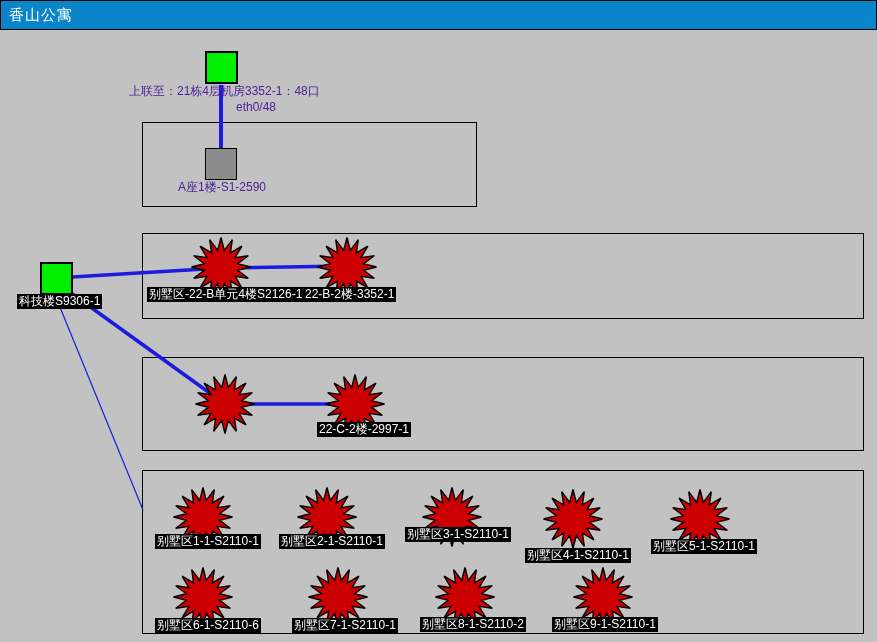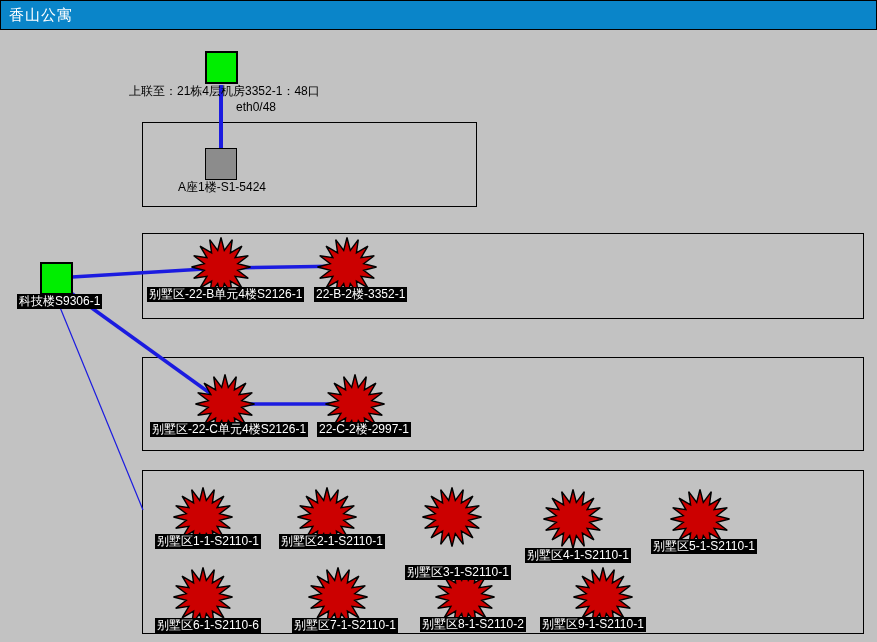--- a/index.html
+++ b/index.html
@@ -23,21 +23,21 @@
   
   #links{position:absolute;left:0;top:0;z-index:2;}
   
   .node{position:absolute;z-index:3;}
   .sq{box-sizing:border-box;border:2px solid #000;}
   .sq.up{background:var(--up,#00ee00);width:33px;height:33px;}
   .sq.unknown{background:var(--unknown,#8c8c8c);width:32px;height:32px;border-width:1px;}
   .alarm svg{display:block;}
   
   .lbl{position:absolute;z-index:4;font-size:12px;white-space:nowrap;line-height:15px;}
-  .lbl.plain{color:#000000;}
+  .lbl.plain{color:#4c1d95;}
   .lbl.tag{background:#000;color:#fff;padding:0 2px;}
 </style>
 </head>
 <body>
 
 <div id="screen" style="--bg: #c2c2c2; --titlebar: #0a85c9; --up: #00ee00; --unknown: #8c8c8c;">
 
   <div id="titlebar">
     <span class="title">香山公寓</span>
   </div>
@@ -122,31 +122,30 @@
       </svg>
     </div>
   <div class="node alarm" style="left:572px;top:566px">
       <svg width="62" height="62">
         <polygon class="star" points="31.0,1.5 34.3,14.3 42.3,3.7 40.4,16.9 51.9,10.1 45.1,21.6 58.3,19.7 47.7,27.7 60.5,31.0 47.7,34.3 58.3,42.3 45.1,40.4 51.9,51.9 40.4,45.1 42.3,58.3 34.3,47.7 31.0,60.5 27.7,47.7 19.7,58.3 21.6,45.1 10.1,51.9 16.9,40.4 3.7,42.3 14.3,34.3 1.5,31.0 14.3,27.7 3.7,19.7 16.9,21.6 10.1,10.1 21.6,16.9 19.7,3.7 27.7,14.3" fill="#cc0000" stroke="#000" stroke-width="1.4"></polygon>
       </svg>
     </div>
 
   <div class="lbl plain" style="left:129px;top:84px">上联至：21栋4层机房3352-1：48口</div>
   <div class="lbl plain" style="left:236px;top:100px">eth0/48</div>
-  <div class="lbl plain" style="left:178px;top:180px">A座1楼-S1-5424</div>
+  <div class="lbl plain" style="left:178px;top:180px">A座1楼-S1-2590</div>
   <div class="lbl tag" style="left:17px;top:294px">科技楼S9306-1</div>
 
   <div class="lbl tag" style="left:147px;top:287px">别墅区-22-B单元4楼S2126-1</div>
-  <div class="lbl tag" style="left:314px;top:287px">22-B-2楼-3352-1</div>
-  <div class="lbl tag" style="left:150px;top:422px">别墅区-22-C单元4楼S2126-1</div>
+  <div class="lbl tag" style="left:303px;top:287px">22-B-2楼-3352-1</div>
   <div class="lbl tag" style="left:317px;top:422px">22-C-2楼-2997-1</div>
 
   <div class="lbl tag" style="left:155px;top:534px">别墅区1-1-S2110-1</div>
   <div class="lbl tag" style="left:279px;top:534px">别墅区2-1-S2110-1</div>
-  <div class="lbl tag" style="left:405px;top:565px">别墅区3-1-S2110-1</div>
+  <div class="lbl tag" style="left:405px;top:527px">别墅区3-1-S2110-1</div>
   <div class="lbl tag" style="left:525px;top:548px">别墅区4-1-S2110-1</div>
   <div class="lbl tag" style="left:651px;top:539px">别墅区5-1-S2110-1</div>
   <div class="lbl tag" style="left:155px;top:618px">别墅区6-1-S2110-6</div>
   <div class="lbl tag" style="left:292px;top:618px">别墅区7-1-S2110-1</div>
   <div class="lbl tag" style="left:420px;top:617px">别墅区8-1-S2110-2</div>
-  <div class="lbl tag" style="left:540px;top:617px">别墅区9-1-S2110-1</div>
+  <div class="lbl tag" style="left:552px;top:617px">别墅区9-1-S2110-1</div>
 
 </div>
 
 </body></html>

